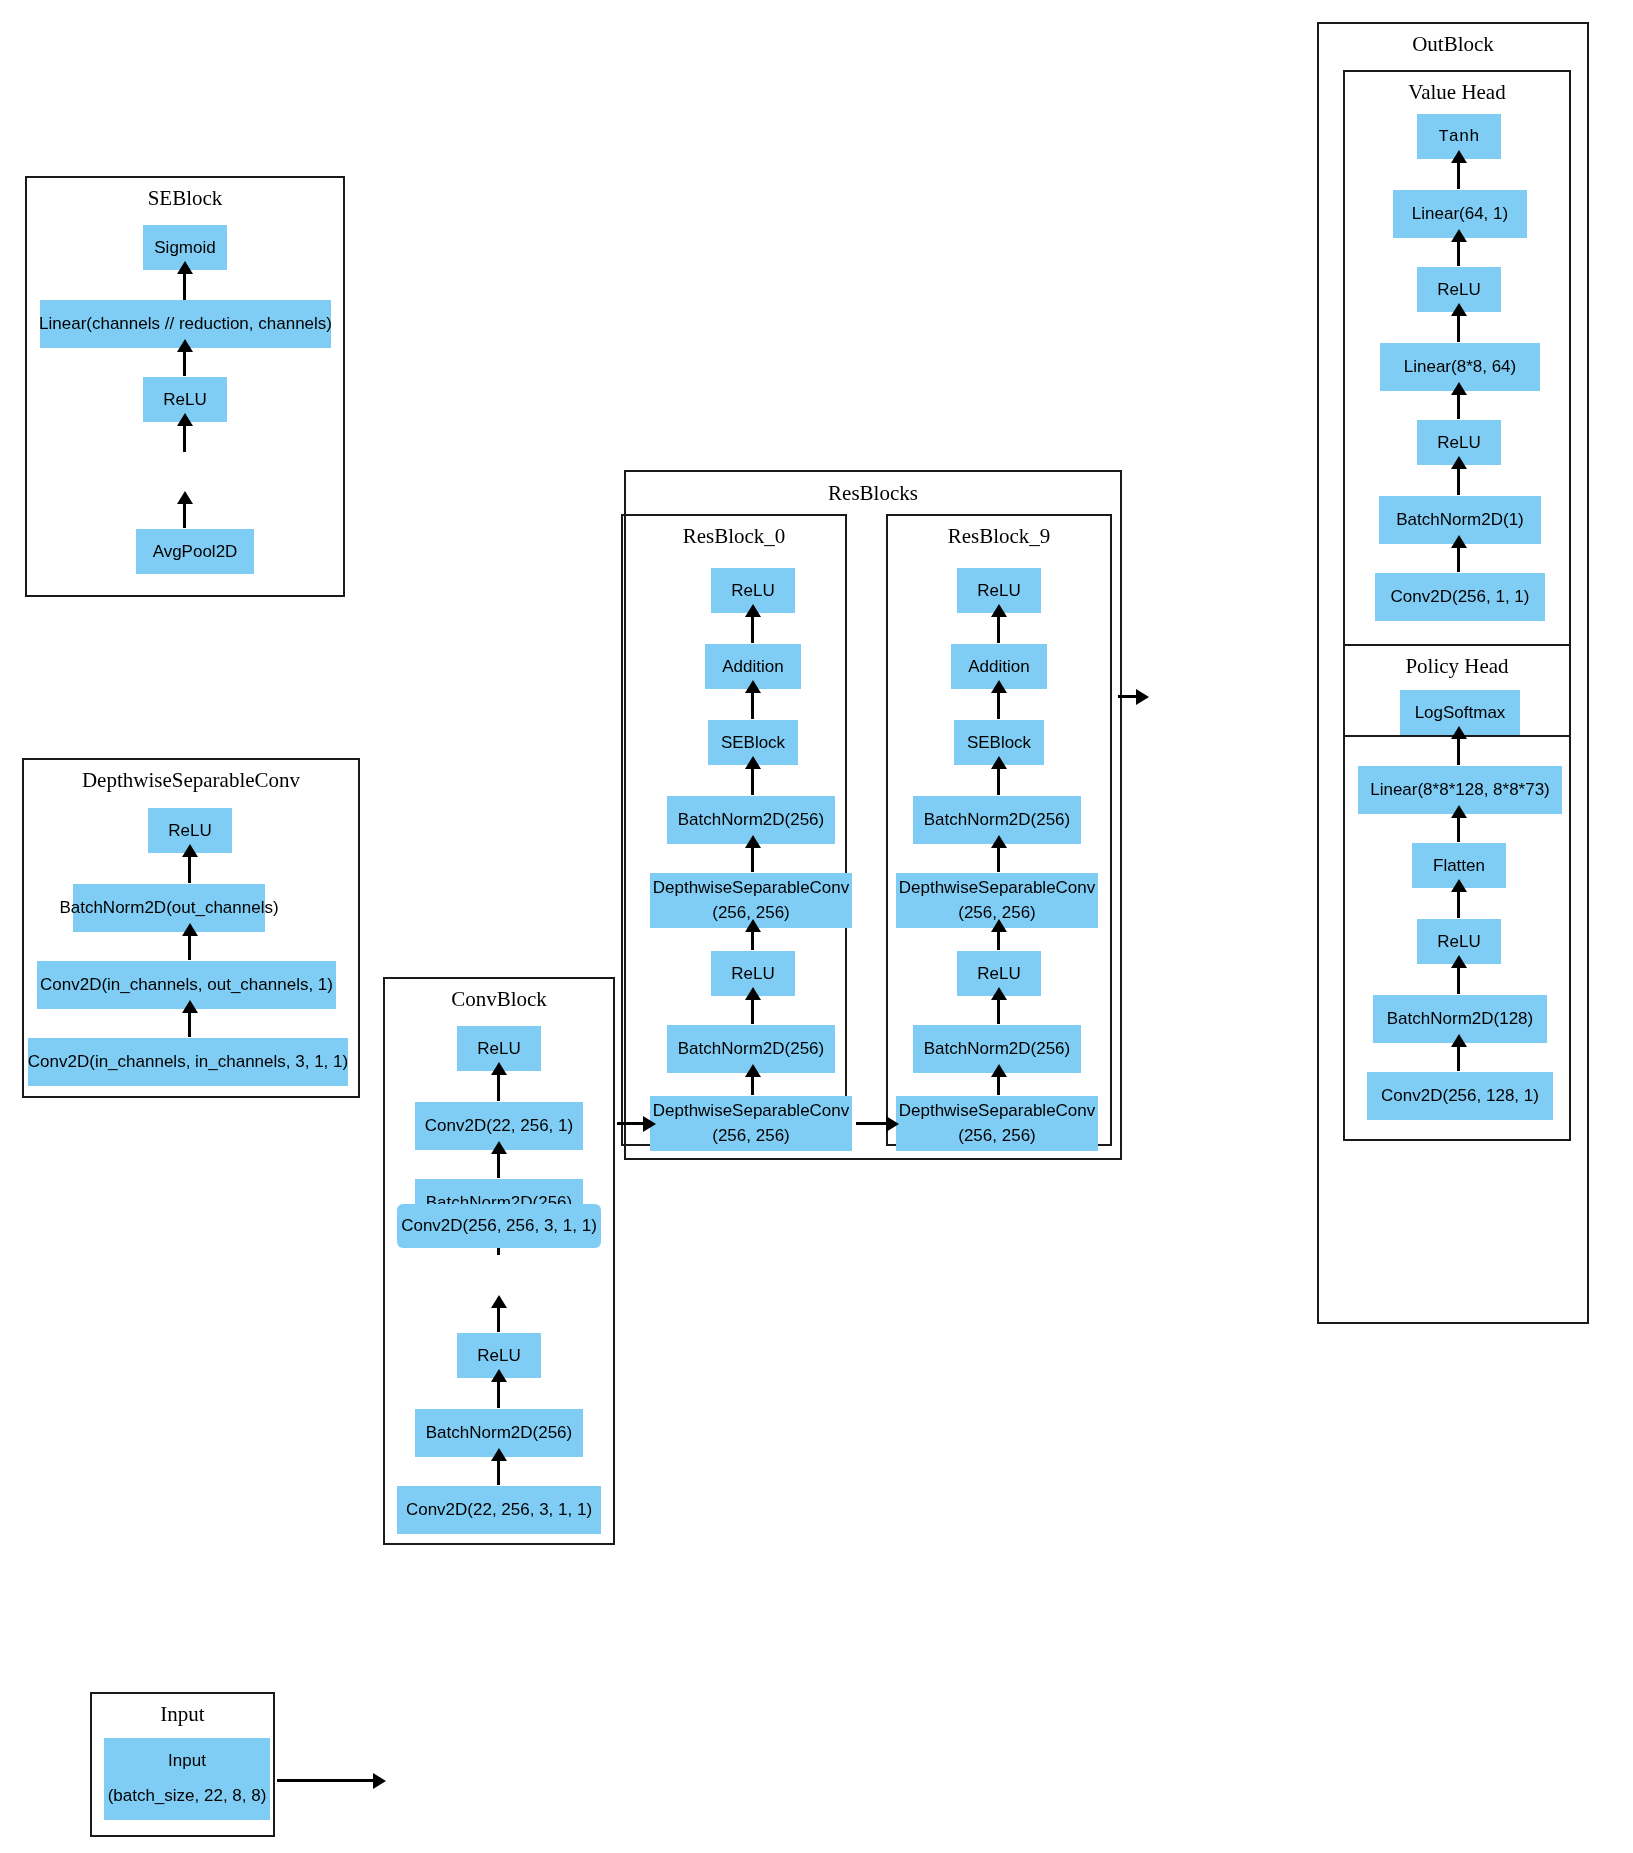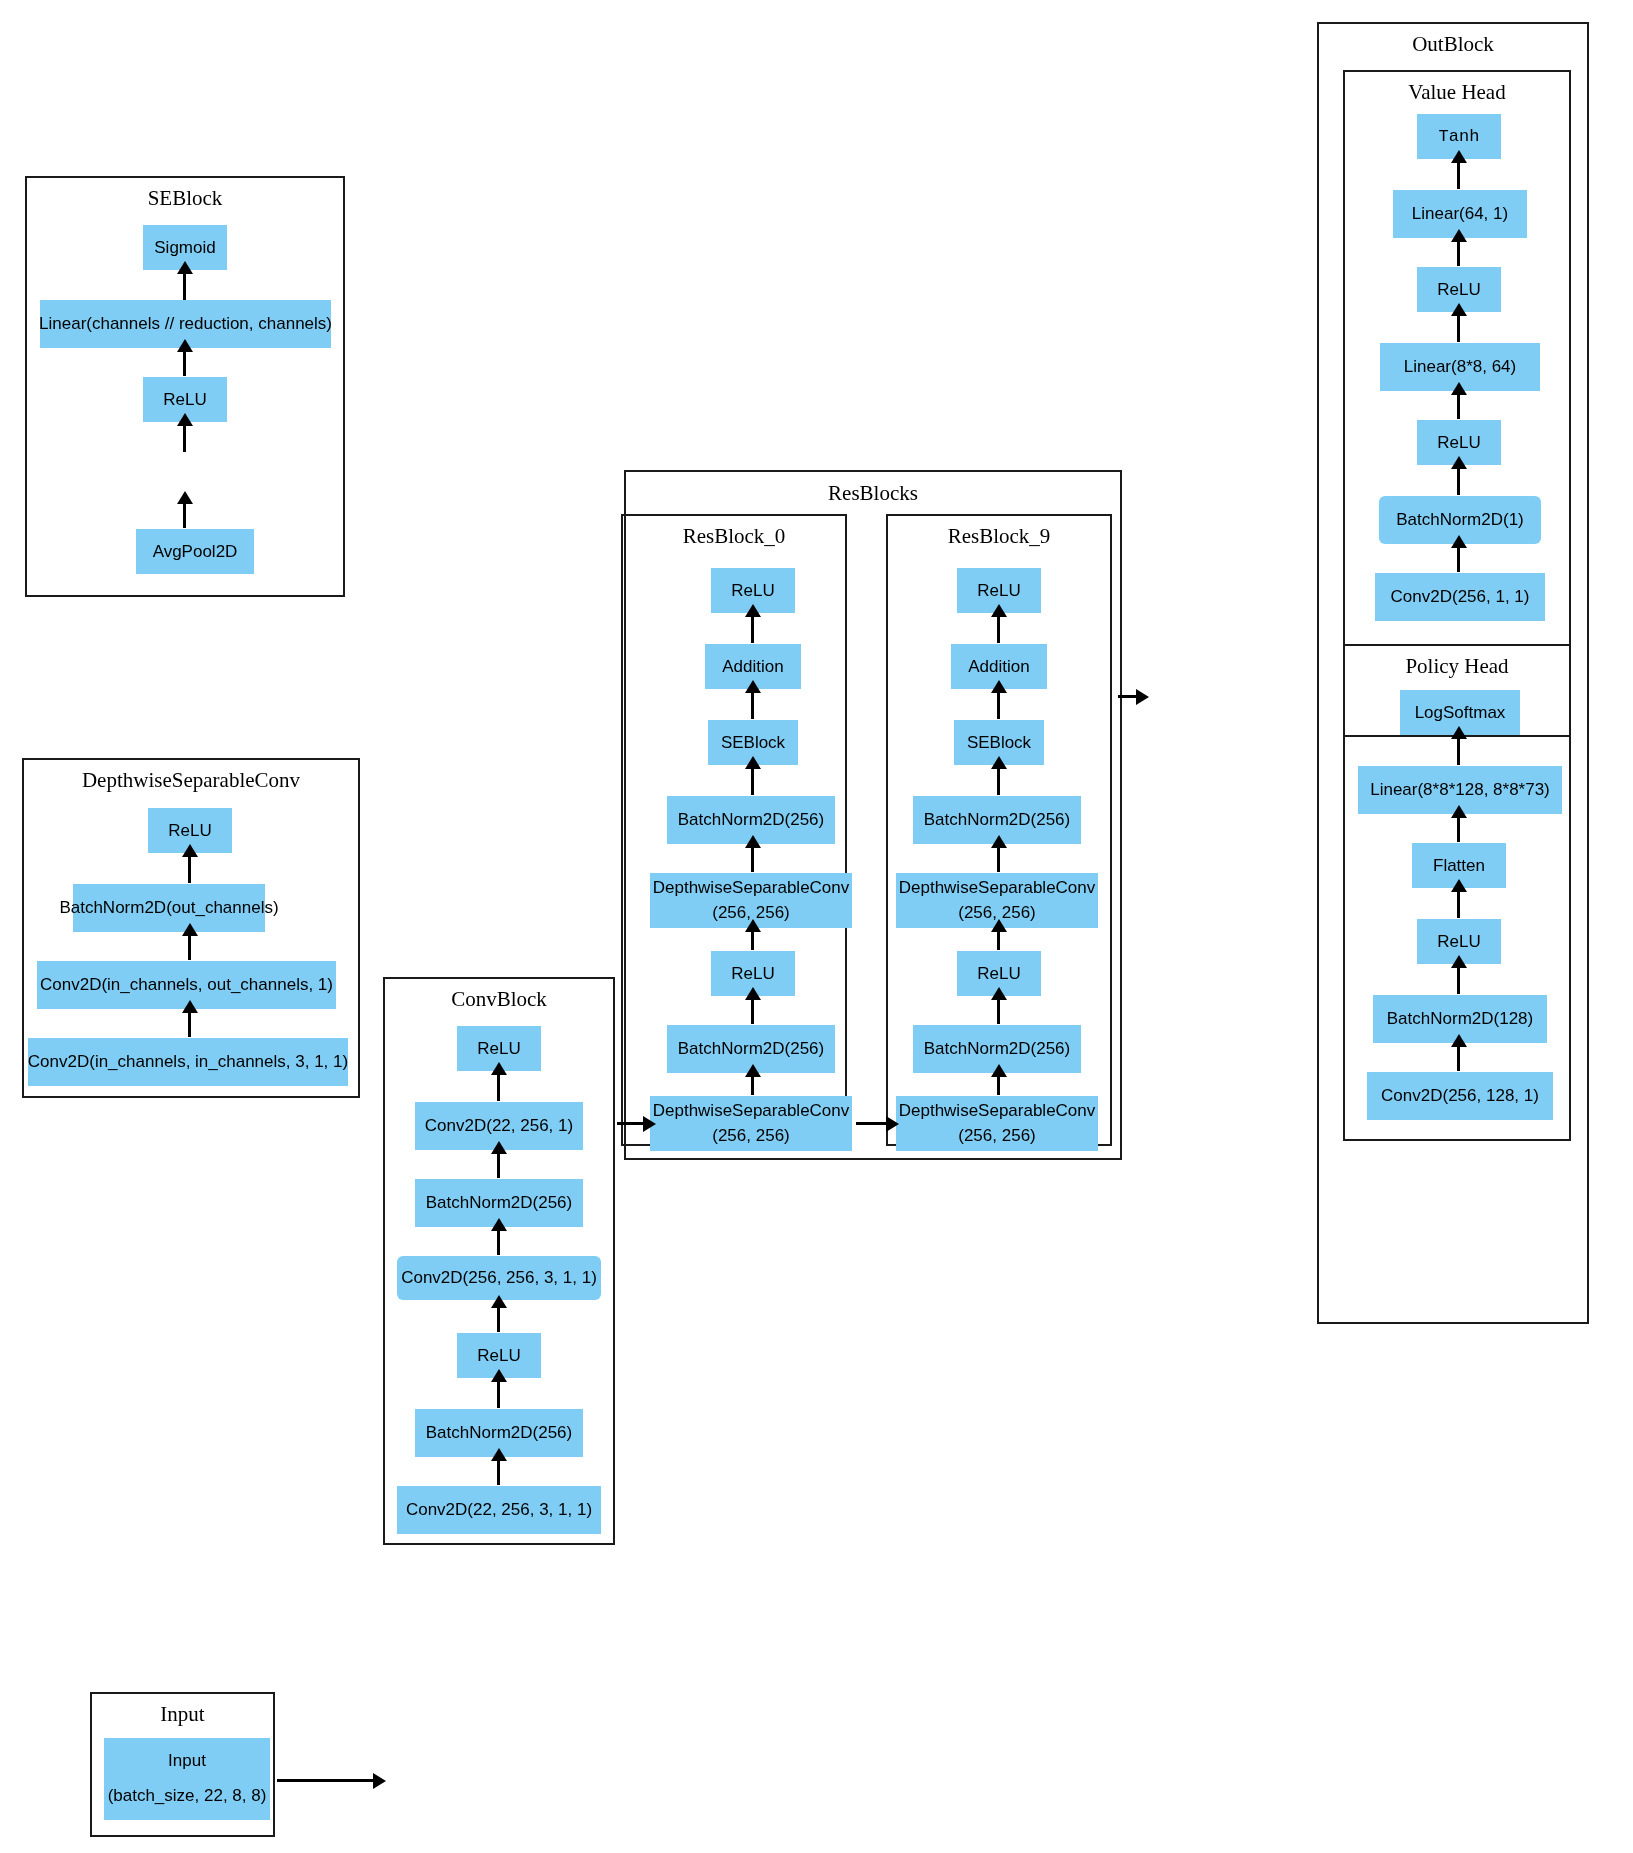--- a/index.html
+++ b/index.html
@@ -144,21 +144,21 @@
   </div>
   <div class="arrow-up" style="left:497px; top:1073px; height:28px;"></div>
   <div class="node" style="left:415px; top:1102px; width:168px; height:48px;">
     <span>Conv2D(22, 256, 1)</span>
   </div>
   <div class="arrow-up" style="left:497px; top:1152px; height:26px;"></div>
   <div class="node" style="left:415px; top:1179px; width:168px; height:48px;">
     <span>BatchNorm2D(256)</span>
   </div>
   <div class="arrow-up" style="left:497px; top:1229px; height:26px;"></div>
-  <div class="node" style="left:397px; top:1256px; width:204px; height:44px;border-radius:6px;">
+  <div class="node" style="left:397px; top:1204px; width:204px; height:44px;border-radius:6px;">
     <span>Conv2D(256, 256, 3, 1, 1)</span>
   </div>
   <div class="arrow-up" style="left:497px; top:1306px; height:26px;"></div>
   <div class="node" style="left:457px; top:1333px; width:84px; height:45px;">
     <span>ReLU</span>
   </div>
   <div class="arrow-up" style="left:497px; top:1380px; height:28px;"></div>
   <div class="node" style="left:415px; top:1409px; width:168px; height:48px;">
     <span>BatchNorm2D(256)</span>
   </div>
@@ -282,21 +282,21 @@
   </div>
   <div class="arrow-up" style="left:1457px; top:314px; height:28px;"></div>
   <div class="node" style="left:1380px; top:343px; width:160px; height:48px;">
     <span>Linear(8*8, 64)</span>
   </div>
   <div class="arrow-up" style="left:1457px; top:393px; height:26px;"></div>
   <div class="node" style="left:1417px; top:420px; width:84px; height:45px;">
     <span>ReLU</span>
   </div>
   <div class="arrow-up" style="left:1457px; top:467px; height:28px;"></div>
-  <div class="node" style="left:1379px; top:496px; width:162px; height:48px;border-radius:6px;">
+  <div class="node" style="left:1379px; top:496px; width:162px; height:48px;">
     <span>BatchNorm2D(1)</span>
   </div>
   <div class="arrow-up" style="left:1457px; top:546px; height:26px;"></div>
   <div class="node" style="left:1375px; top:573px; width:170px; height:48px;">
     <span>Conv2D(256, 1, 1)</span>
   </div>
 
   <div class="group" style="left:1343px; top:644px; width:228px; height:497px;">
     <div class="group-title" style="top:8px;">Policy Head</div>
   </div>

